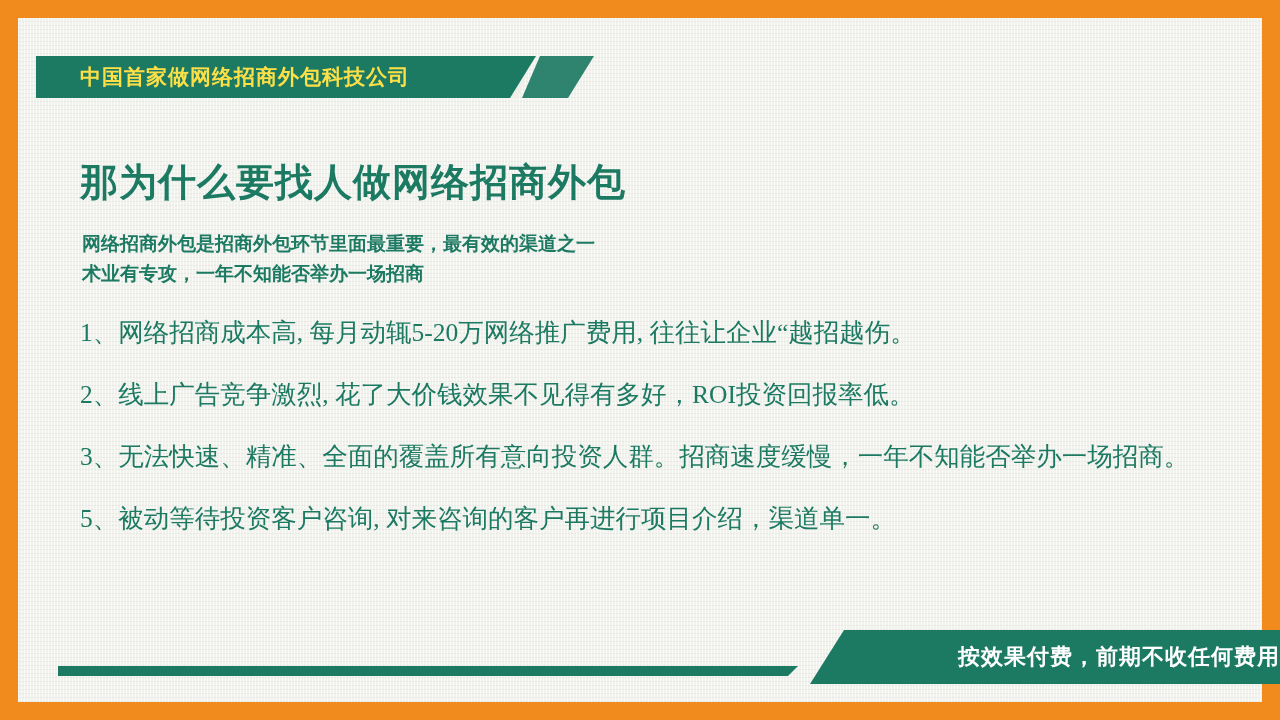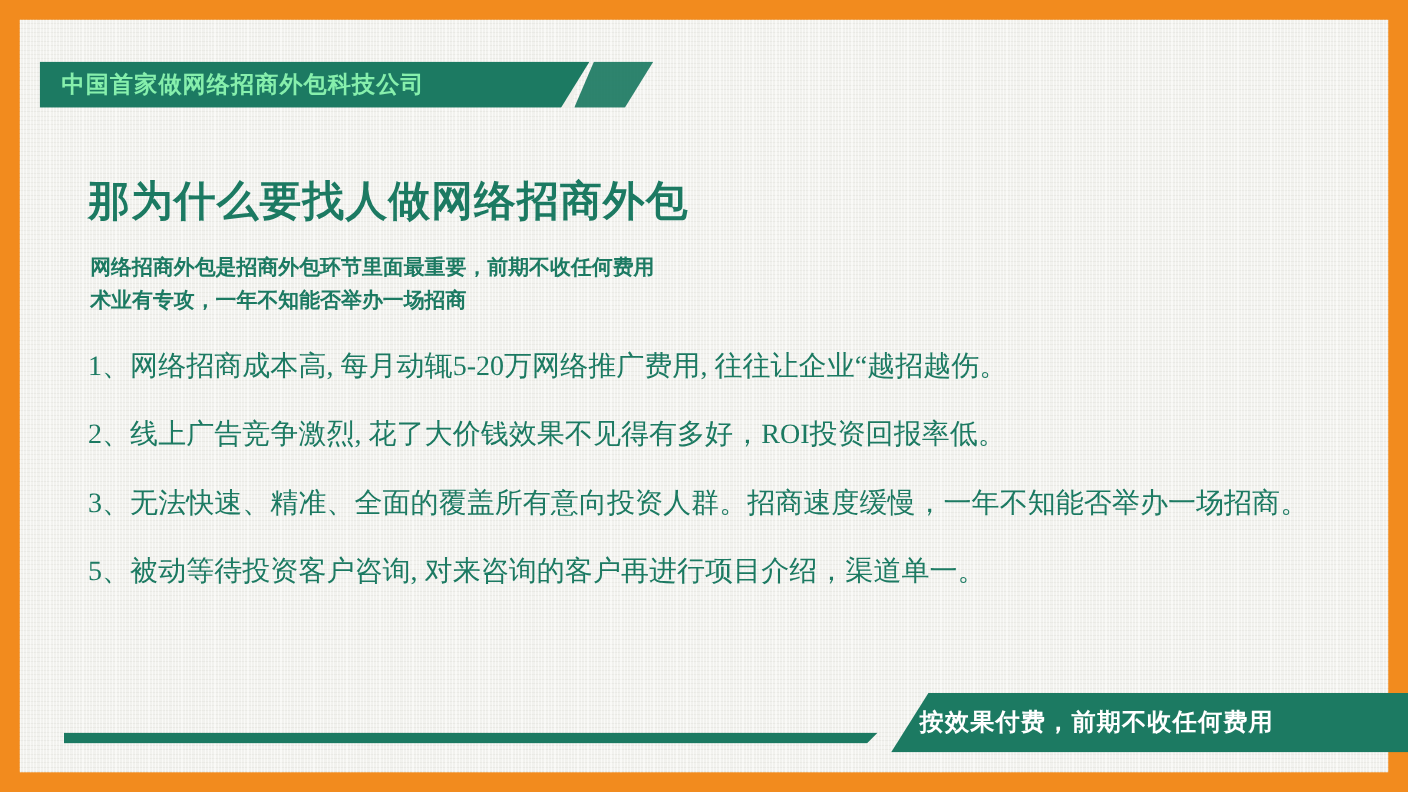--- a/index.html
+++ b/index.html
@@ -49,25 +49,25 @@
     left: 0;
     top: 0;
     width: 500px;
     height: 42px;
     background: #1C7A62;
     display: flex;
     align-items: center;
     clip-path: polygon(0 0, 100% 0, calc(100% - 26px) 100%, 0 100%);
   }
   .top-banner-text {
-    color: #86efac;
+    color: #fde047;
     font-size: 21px;
     font-weight: bold;
     letter-spacing: 1px;
-    padding-left: 20px;
+    padding-left: 44px;
     white-space: nowrap;
   }
   .top-banner-tail {
     position: absolute;
     left: 486px;
     top: 0;
     width: 72px;
     height: 42px;
     background: #1C7A62;
     clip-path: polygon(18px 0, 100% 0, calc(100% - 26px) 100%, 0 100%);
@@ -141,21 +141,21 @@
   }
   .bottom-right {
     position: absolute;
     right: 0;
     bottom: 0;
     width: 470px;
     height: 54px;
     background: #1C7A62;
     display: flex;
     align-items: center;
-    justify-content: flex-start;
+    justify-content: flex-end;
     clip-path: polygon(34px 0, 100% 0, 100% 100%, 0 100%);
   }
   .bottom-right-text {
     color: #FFFFFF;
     font-size: 22px;
     font-weight: bold;
     letter-spacing: 1px;
     white-space: nowrap;
     padding-left: 26px;
   }
@@ -170,21 +170,21 @@
       <div class="top-banner-tail"></div>
       <div class="top-banner-tail2"></div>
       <div class="top-banner">
         <span class="top-banner-text">中国首家做网络招商外包科技公司</span>
       </div>
     </div>
 
     <div class="title">那为什么要找人做网络招商外包</div>
 
     <div class="subtitle">
-      <div>网络招商外包是招商外包环节里面最重要，前期不收任何费用</div>
+      <div>网络招商外包是招商外包环节里面最重要，最有效的渠道之一</div>
       <div>术业有专攻，一年不知能否举办一场招商</div>
     </div>
 
     <div class="body-list">
       <div class="body-item">1、网络招商成本高, 每月动辄5-20万网络推广费用, 往往让企业“越招越伤。</div>
       <div class="body-item">2、线上广告竞争激烈, 花了大价钱效果不见得有多好，ROI投资回报率低。</div>
       <div class="body-item">3、无法快速、精准、全面的覆盖所有意向投资人群。招商速度缓慢，一年不知能否举办一场招商。</div>
       <div class="body-item">5、被动等待投资客户咨询, 对来咨询的客户再进行项目介绍，渠道单一。</div>
     </div>
 

